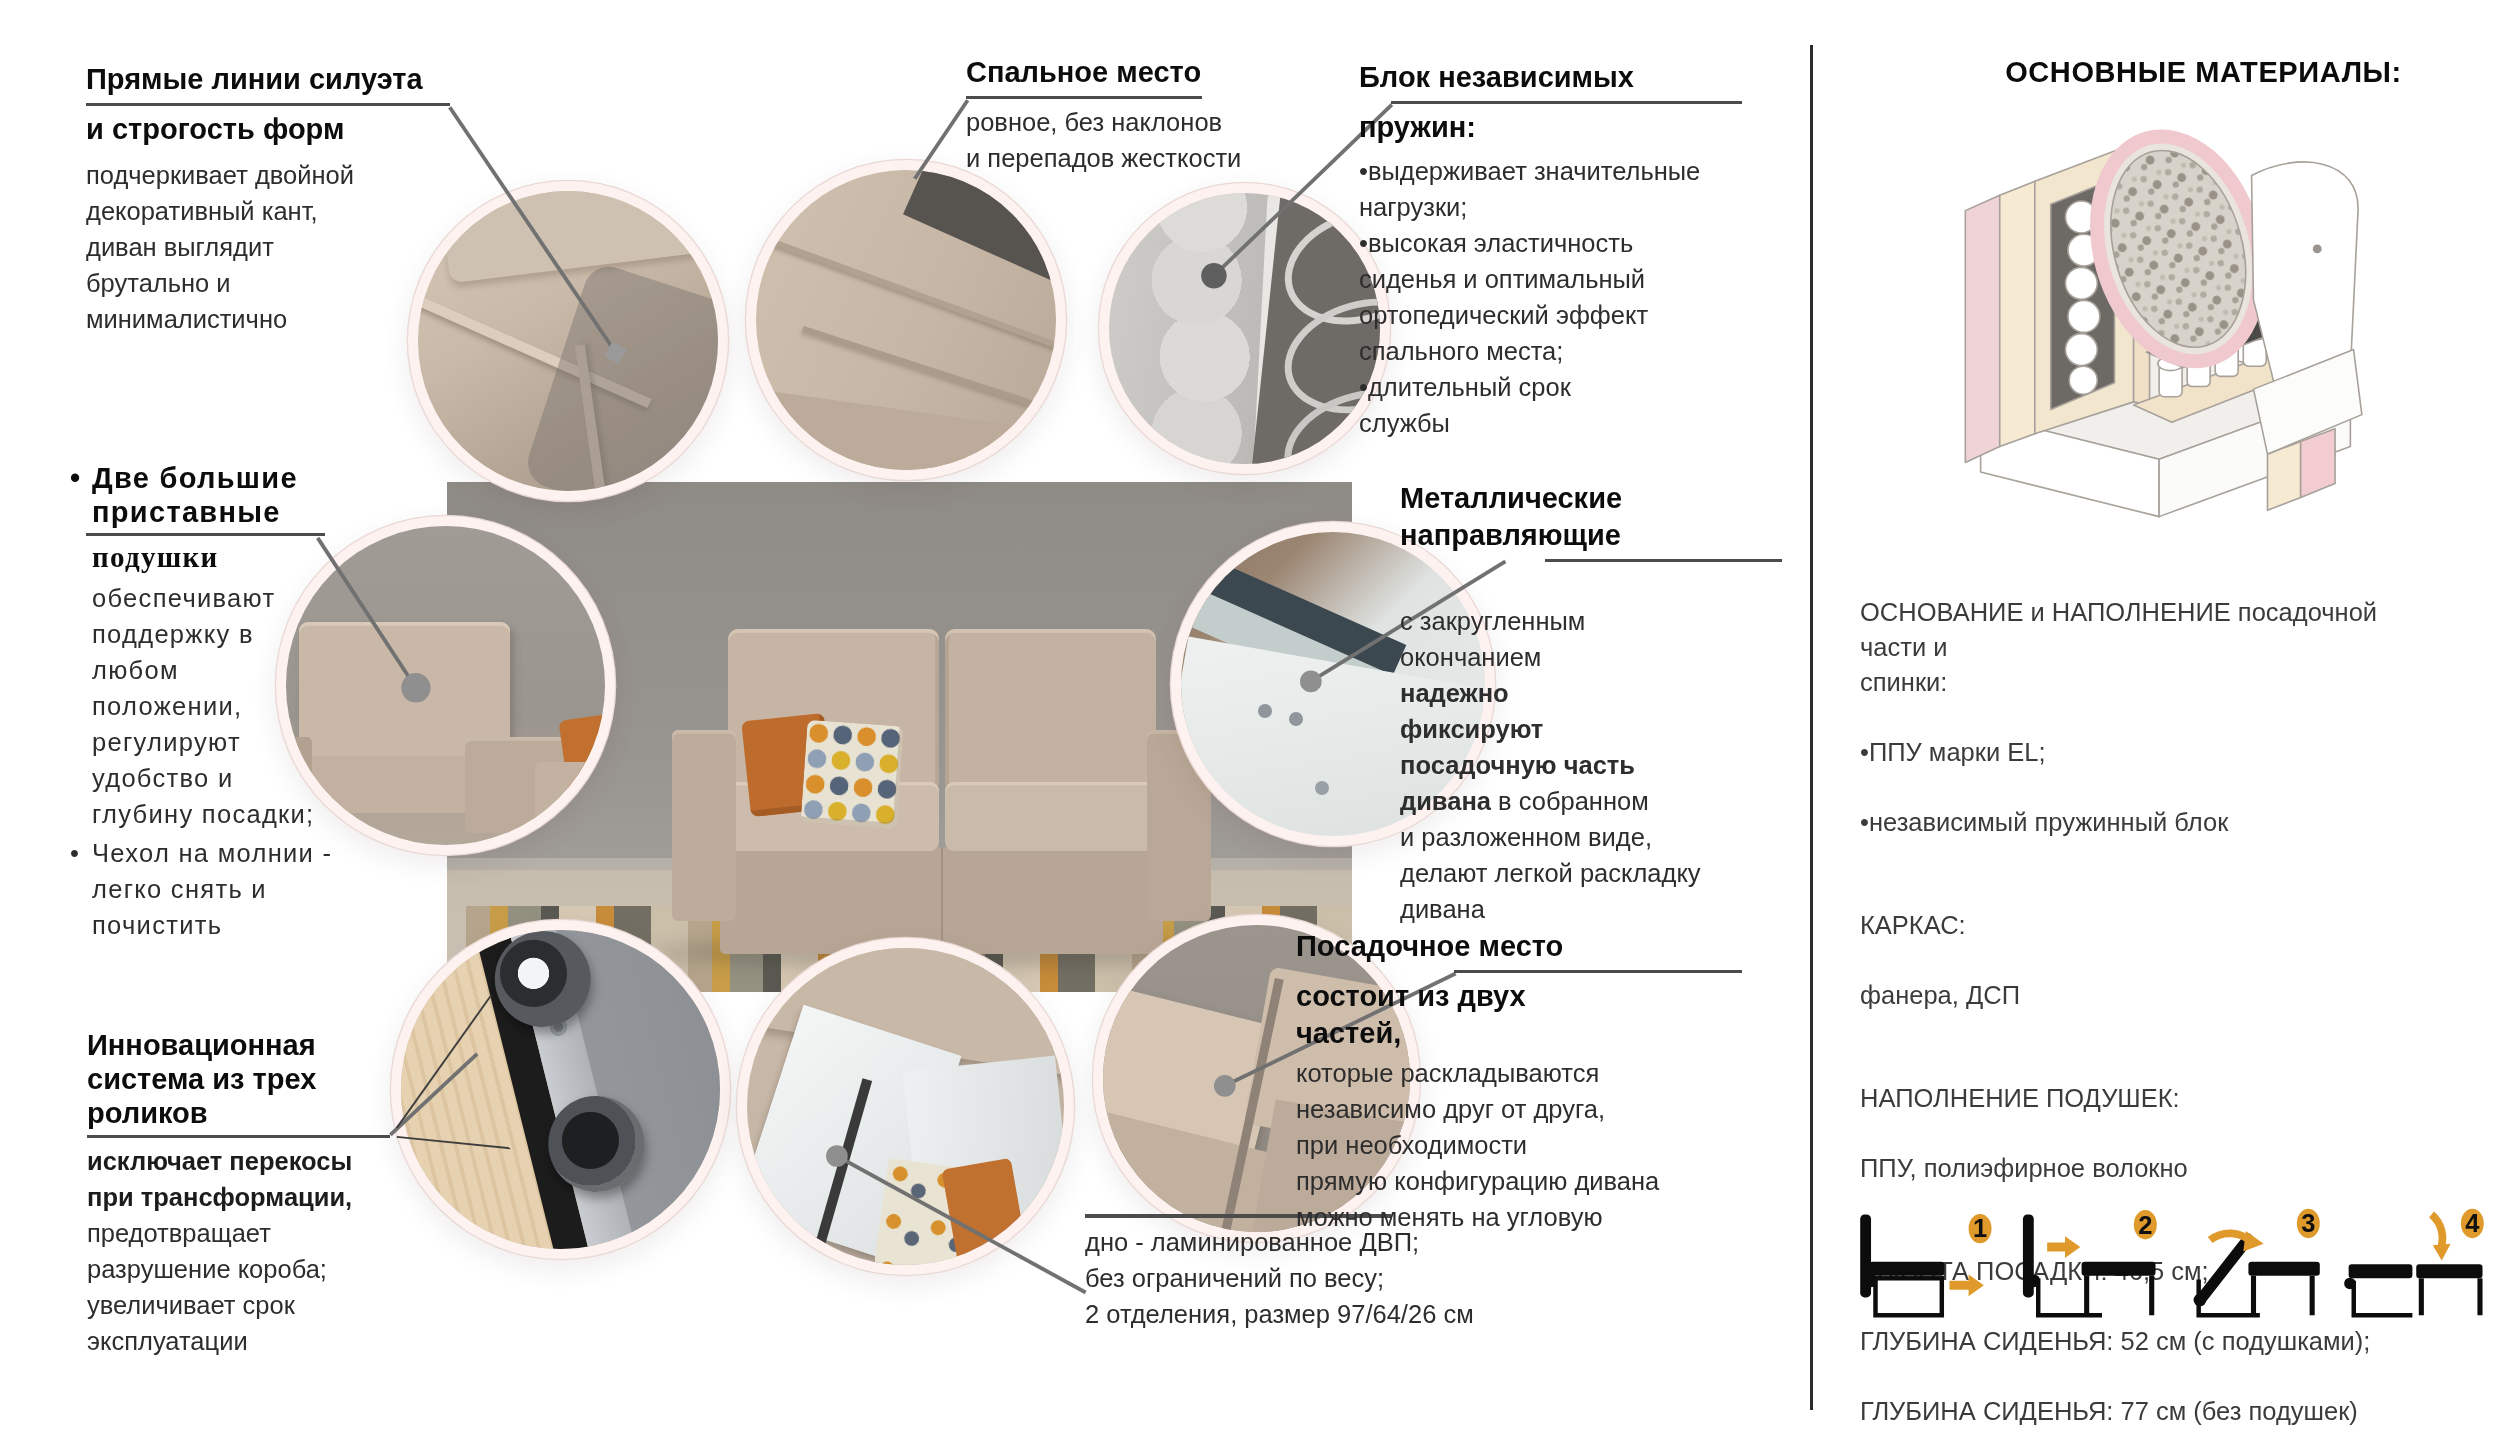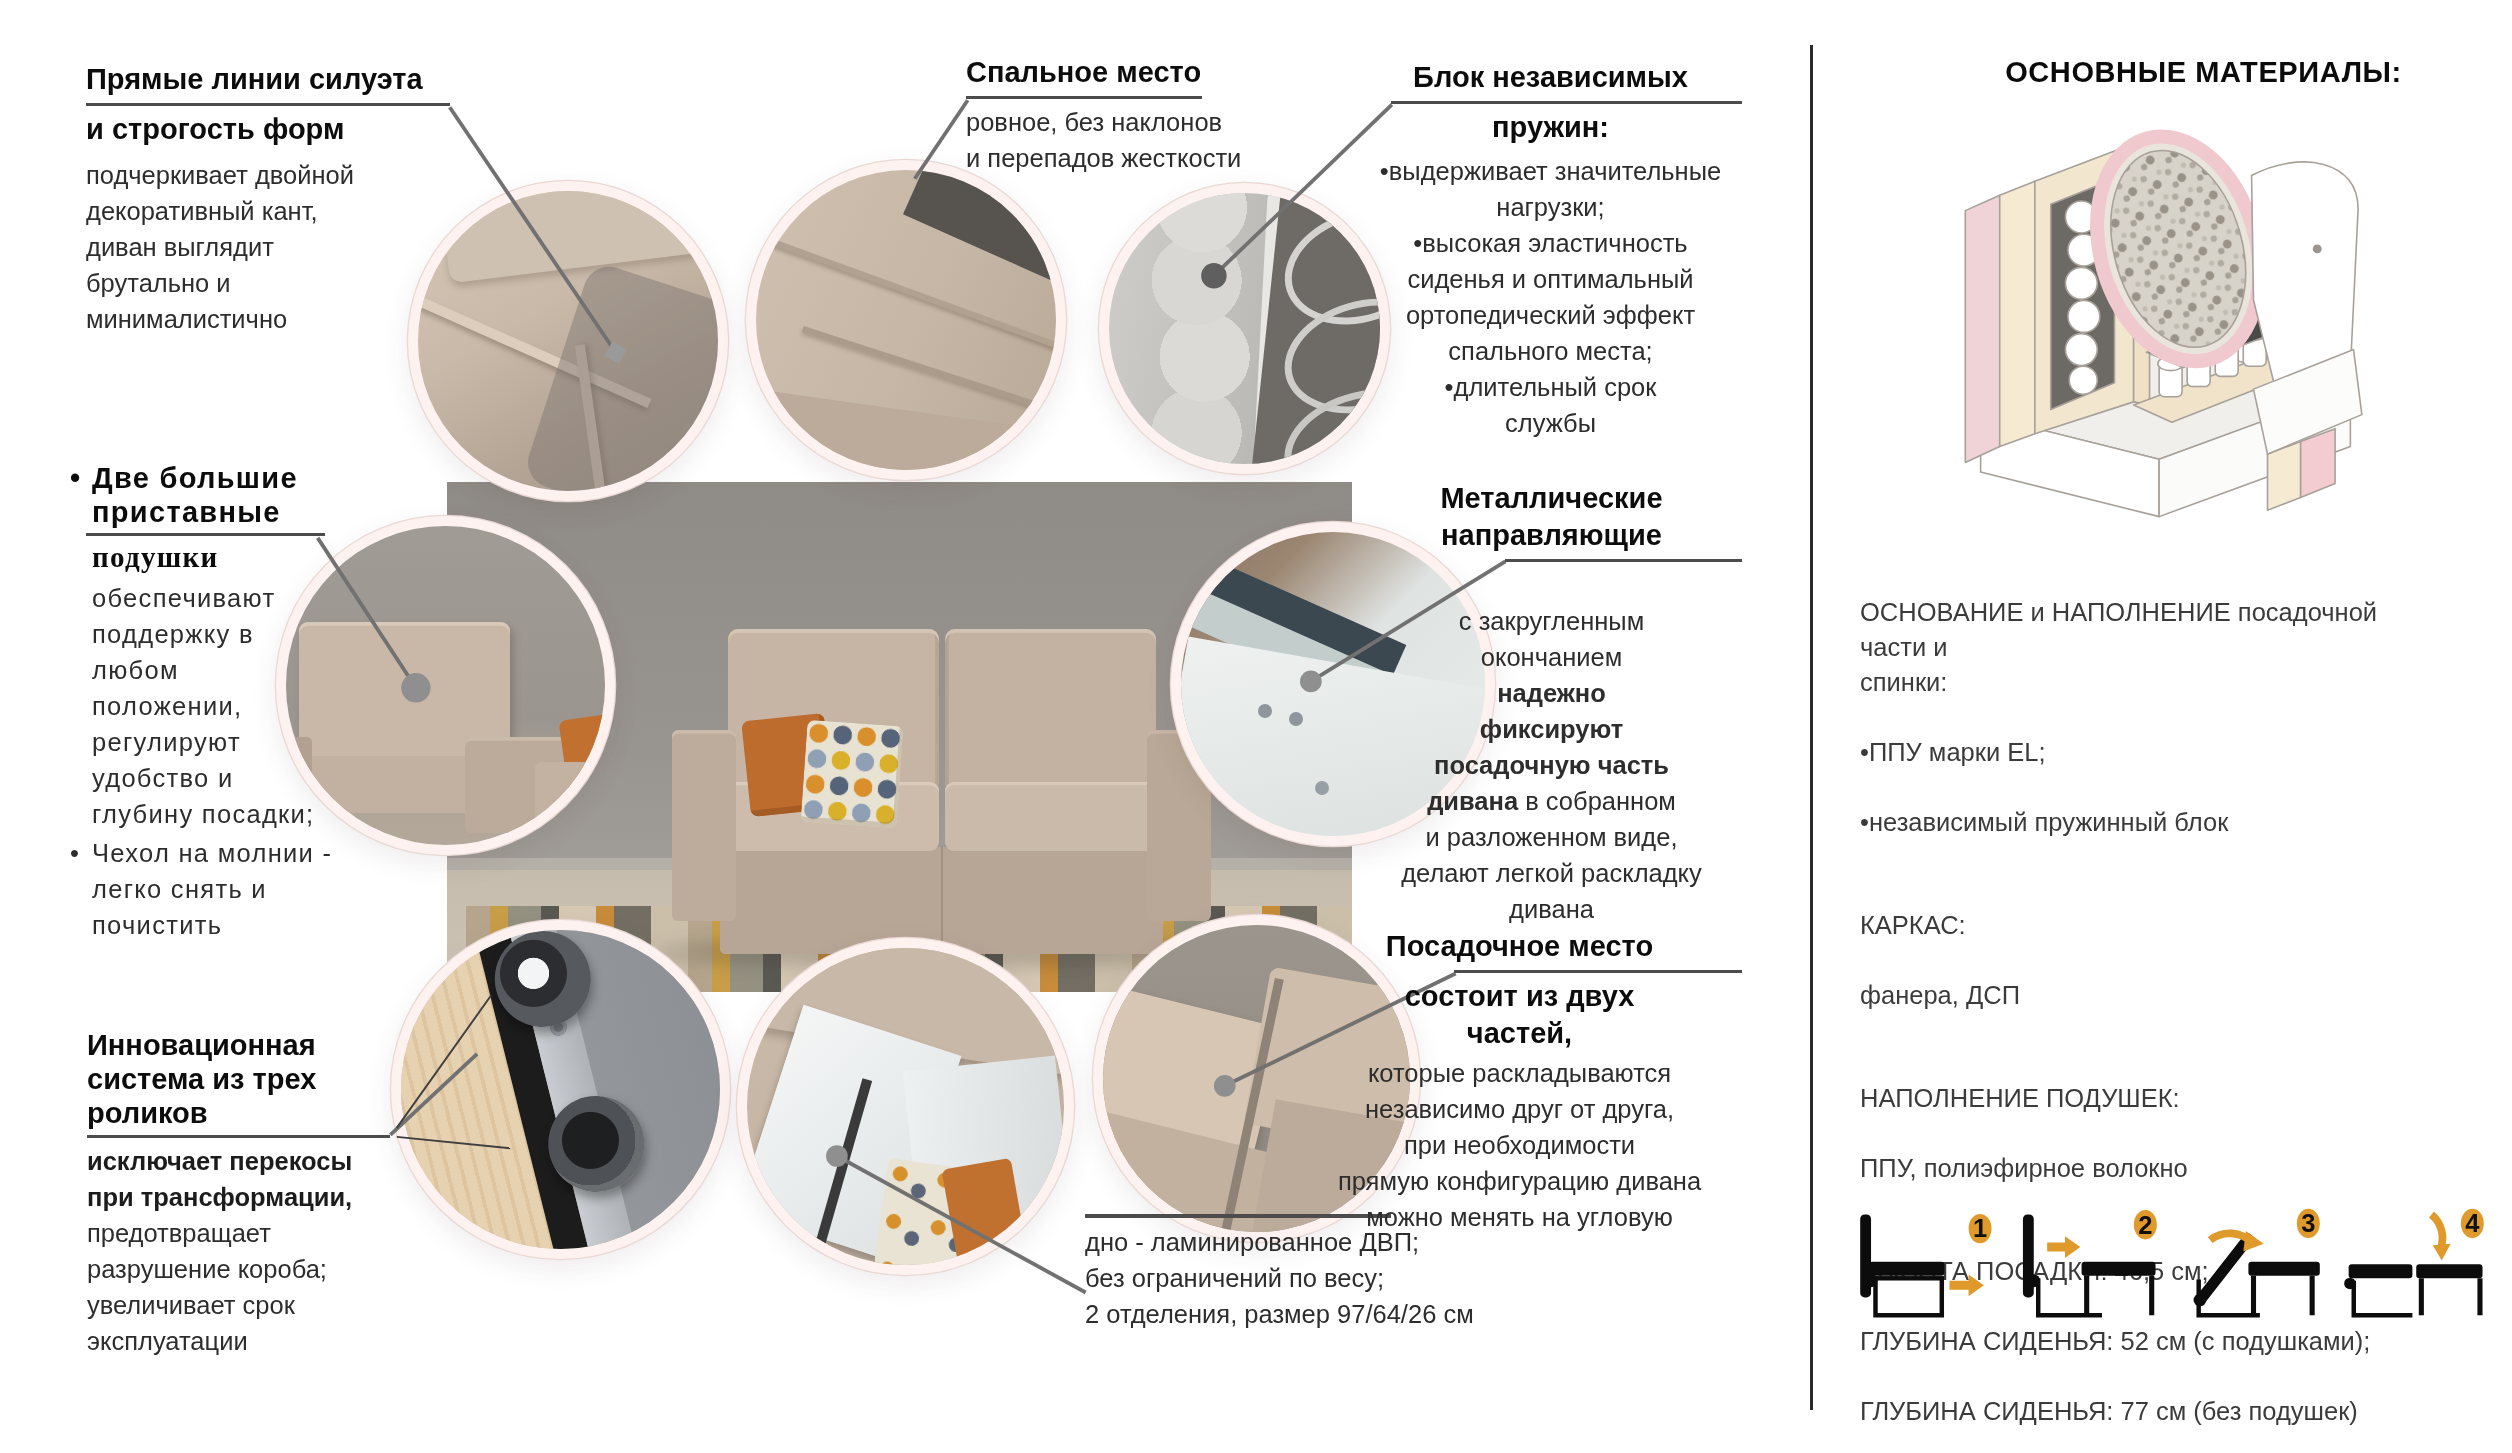--- a/index.html
+++ b/index.html
@@ -3,21 +3,21 @@
 <meta charset="utf-8">
 <style>
   html,body{margin:0;padding:0;background:#fff;}
   #stage{position:relative;width:2512px;height:1454px;background:#ffffff;overflow:hidden;
          font-family:"Liberation Sans",sans-serif;}
   .abs{position:absolute;}
   .c-title{font-weight:700;font-size:29px;line-height:37px;color:#0c0c0c;white-space:pre-line;}
   .c-title.sm{line-height:34px;}
   .c-body{font-weight:400;font-size:25.5px;line-height:36px;color:#2d2d2d;white-space:pre-line;}
   .c-strong{font-weight:700;}
-  .right{text-align:center;}
+  .right{text-align:left;}
   .uline{position:absolute;height:3.2px;background:#4c4c4c;}
   .ring{position:absolute;border-radius:50%;background:#fdf2ef;box-shadow:0 0 0 1.3px #e9d8d4,0 9px 25.5px rgba(90,60,60,.10);}
   .ph{position:absolute;inset:10.2px;border-radius:50%;overflow:hidden;background:#cfc2b2;}
   .specs{font-size:25.5px;line-height:35px;color:#3b3b3b;white-space:pre-line;}
   .specs .lbl{color:#3b3b3b;}
   .mech-badge{fill:#df9a2b;}
   .mech-num{font:700 40px "Liberation Sans",sans-serif;fill:#101010;}
   .mech-black{fill:#0c0c0c;}
   .mech-frame{fill:none;stroke:#0c0c0c;stroke-width:7;}
   .mech-orange{fill:#df9a2b;}
@@ -215,21 +215,21 @@
 глубину посадки;</div>
       <div style="position:relative;margin-top:2.6px;">
         <span class="c-body abs" style="left:0;top:0;">•</span>
         <div class="c-body" style="margin-left:22px;">Чехол на молнии -
 легко снять и
 почистить</div>
       </div>
     </div>
   </div>
 
-  <div class="abs right" style="left:1360px;top:480px;width:383px;">
+  <div class="abs right" style="left:1400px;top:480px;width:383px;">
     <div class="c-title">Металлические
 направляющие</div>
     <div class="uline" style="position:relative;width:237px;margin:5.1px 0 5.1px 145px;"></div>
     <div class="c-body" style="margin-top:2.6px;">
       <span>с закругленным
 окончанием
 </span><span class="c-strong">надежно
 фиксируют
 посадочную часть
 дивана</span><span> в собранном

